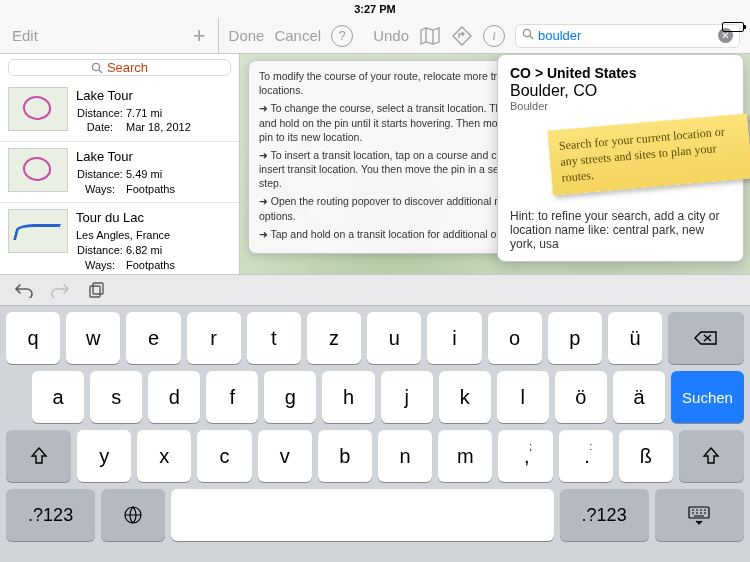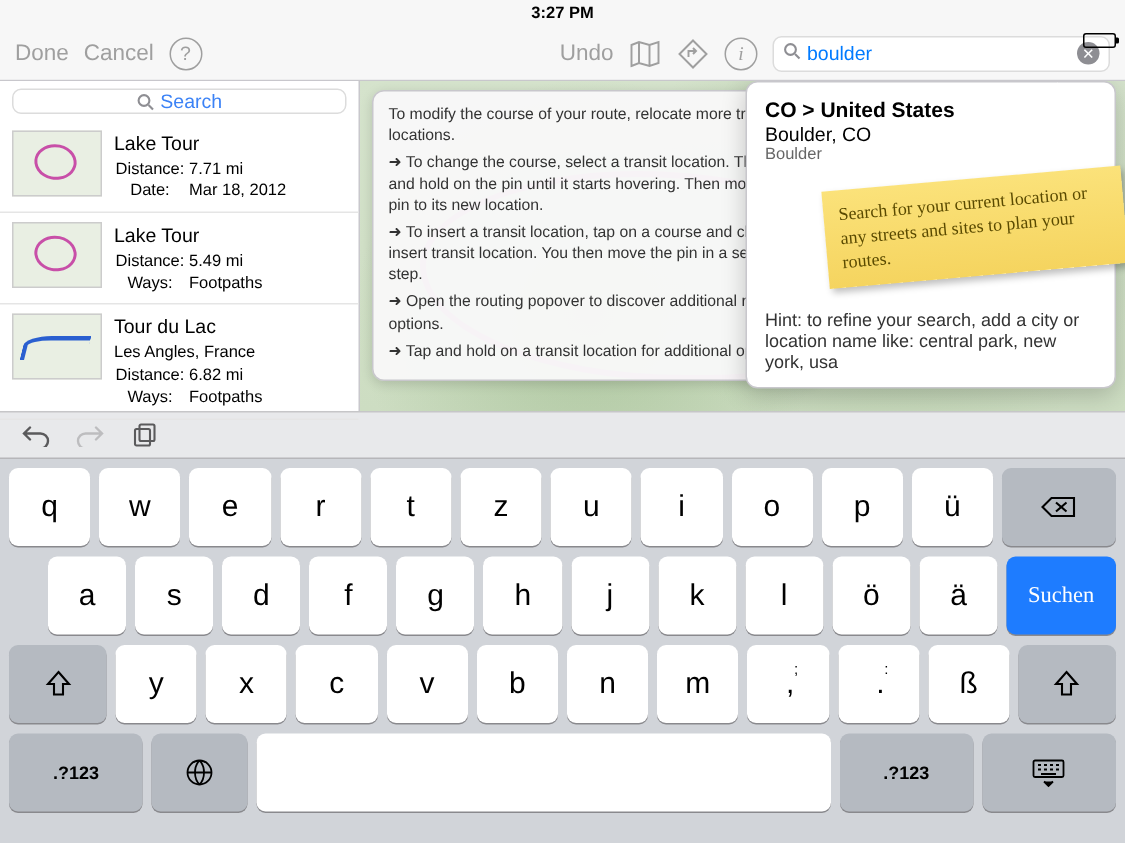--- a/index.html
+++ b/index.html
@@ -25,21 +25,21 @@
 .tb-icon.circle { width: 22px; height: 22px; border: 1.2px solid #9f9f9f; border-radius: 50%; font-size: 13px; color: #9f9f9f; line-height: 18px; text-align: center; }
 .spacer { flex: 1; }
 .search-wrap { flex: 0 0 160px; height: 24px; background: #fff; border: 1px solid #dcdcdc; border-radius: 6px; display: flex; align-items: center; padding: 0 6px; gap: 4px; }
 .search-wrap input { border: none; outline: none; font-size: 13px; flex: 1; color: #007aff; background: transparent; }
 .mag { color: #8e8e93; font-size: 12px; }
 .clear-x { width: 15px; height: 15px; background: #8e8e93; border-radius: 50%; color: #fff; font-size: 10px; display: flex; align-items: center; justify-content: center; cursor: pointer; }
 
 
 .body-row { height: 220px; display: flex; }
 .sidebar { width: 240px; border-right: 1px solid #c8c7cc; background: #fff; display: flex; flex-direction: column; }
-.sb-search { margin: 5px 8px; height: 24px; background: #fff; border: 1px solid #dcdcdc; border-radius: 6px; display: flex; align-items: center; justify-content: center; color: #3b82f6; font-size: 13px; gap: 4px; }
+.sb-search { margin: 5px 8px; height: 24px; background: #fff; border: 1px solid #dcdcdc; border-radius: 6px; display: flex; align-items: center; justify-content: center; color: #c2410c; font-size: 13px; gap: 4px; }
 .route-item { display: flex; gap: 8px; padding: 6px 8px; border-bottom: 1px solid #e5e5e5; }
 .thumb { width: 60px; height: 44px; border: 1px solid #ccc; background: #e9efe3; position: relative; flex-shrink: 0; }
 .thumb .shape { position: absolute; }
 .thumb.pink .shape { left: 14px; top: 8px; width: 28px; height: 24px; border: 2.5px solid #c84fa8; border-radius: 50% 60% 50% 60%; transform: rotate(-8deg); }
 .thumb.blue .shape { left: 6px; top: 14px; width: 44px; height: 16px; border-top: 3px solid #2a5fd0; border-left: 3px solid #2a5fd0; border-radius: 40% 0 0 0; transform: skewX(-14deg); }
 .route-text { font-size: 11px; line-height: 1.35; }
 .route-title { font-size: 13px; margin-bottom: 1px; }
 .lbl { display: inline-block; width: 48px; text-align: center; margin-right: 2px; }
 
 .main { flex: 1; position: relative; background: #d5e3cc; overflow: hidden; }
@@ -48,41 +48,41 @@
   radial-gradient(circle at 70% 40%, rgba(120,160,100,.35), transparent 45%),
   linear-gradient(#d5e3cc, #cdddc2); }
 .map-route { position: absolute; left: 40px; top: 60px; width: 320px; height: 140px; border: 4px solid #d24fb3; border-radius: 45% 55% 40% 55%; opacity: .85; }
 
 .help-pop { position: absolute; left: 8px; top: 6px; width: 300px; background: rgba(248,248,248,.97); border: 1px solid #c8c7cc; border-radius: 8px; padding: 8px 10px; font-size: 10.5px; color: #333; line-height: 1.35; box-shadow: 0 2px 8px rgba(0,0,0,.15); }
 .help-pop p { margin-bottom: 4px; }
 
 .search-pop { position: absolute; right: 6px; top: 0; width: 247px; background: #fff; border: 1px solid #c8c7cc; border-radius: 8px; box-shadow: 0 4px 16px rgba(0,0,0,.2); padding: 10px 12px; }
 .search-pop::before { content: ''; position: absolute; top: -8px; right: 30px; border: 8px solid transparent; border-bottom-color: #fff; }
 .sp-head { font-weight: 700; font-size: 14px; }
-.sp-sub { font-size: 13px; margin-top: 1px; }
+.sp-sub { font-size: 16px; margin-top: 1px; }
 .sp-sub2 { font-size: 11px; color: #666; }
 .sticky { margin: 10px 0 0 40px; width: 200px; background: linear-gradient(#fbe27a, #f5d45f); padding: 8px 10px; font-family: "Marker Felt", "Comic Sans MS", cursive; font-size: 12px; color: #5a4a00; transform: rotate(-5deg); box-shadow: 2px 3px 5px rgba(0,0,0,.25); line-height: 1.35; }
 .sp-hint { font-size: 12px; color: #333; margin-top: 22px; }
 
 
 .undo-bar { height: 32px; background: #e8e9eb; border-top: 1px solid #c6c6c8; border-bottom: 1px solid #b6b6b9; display: flex; align-items: center; gap: 16px; padding: 0 14px; color: #7b7b7d; }
 .undo-bar .ico { width: 20px; height: 20px; display: inline-flex; align-items: center; justify-content: center; }
 
 
 .keyboard { height: 256px; background: #d1d4d9; padding: 6px 4px; display: flex; flex-direction: column; gap: 7px; }
 .krow { display: flex; gap: 6px; padding: 0 2px; }
 .key { flex: 1; height: 52px; background: #fff; border-radius: 6px; box-shadow: 0 1px 0 #89898d; display: flex; align-items: center; justify-content: center; font-size: 20px; color: #000; cursor: pointer; user-select: none; }
 .key.mod { background: #b5bac1; color: #000; font-size: 15px; }
 .key.blue { background: #1e7cff; color: #fff; font-size: 15px; }
 .key.wide1 { flex: 1.4; }
-.key.wide2 { flex: 1.4; font-family: Liberation Serif, serif; }
+.key.wide2 { flex: 1.4; }
 .key.shift { flex: 1.2; }
 .key.space { flex: 6; }
 .key .sup { font-size: 10px; position: relative; top: -10px; left: 8px; }
-.key.small { font-size: 12px; font-weight: bold; }
+.key.small { font-size: 18px; }
 .key svg { display: block; }
 
 .row2pad-l { width: 20px; }
 .row3 .key.shift svg, .row1 .key.wide1 svg { color: #000; }
 
 </style>
 </head>
 <body>
 
 <div class="status-bar">
@@ -105,20 +105,24 @@
   <div class="status-right">
     <span><svg width="10" height="10" viewBox="0 0 10 10">
           <path d="M0 5 L10 0 L5 10 L5 5 Z" fill="#000"></path>
         </svg></span>
     <span>100%</span>
     <span class="batt"><span class="batt-fill"></span></span>
   </div>
 </div>
 
 <div class="top-row">
+  <div class="edit-pane-top">
+    <button class="tb-btn">Edit</button>
+    <button class="tb-btn" style="font-size:22px;line-height:1">+</button>
+  </div>
   <div class="main-pane-top">
     <button class="tb-btn">Done</button>
     <button class="tb-btn">Cancel</button>
     <span class="tb-icon circle">?</span>
     <span class="spacer"></span>
     <button class="tb-btn">Undo</button>
     <span class="tb-icon">
       <svg width="22" height="18" viewBox="0 0 22 18" fill="none" stroke="#9f9f9f" stroke-width="1.3">
           <path d="M2 3 L7 1 L14 3 L20 1 V15 L14 17 L7 15 L2 17 Z M7 1 V15 M14 3 V17"></path>
         </svg>

